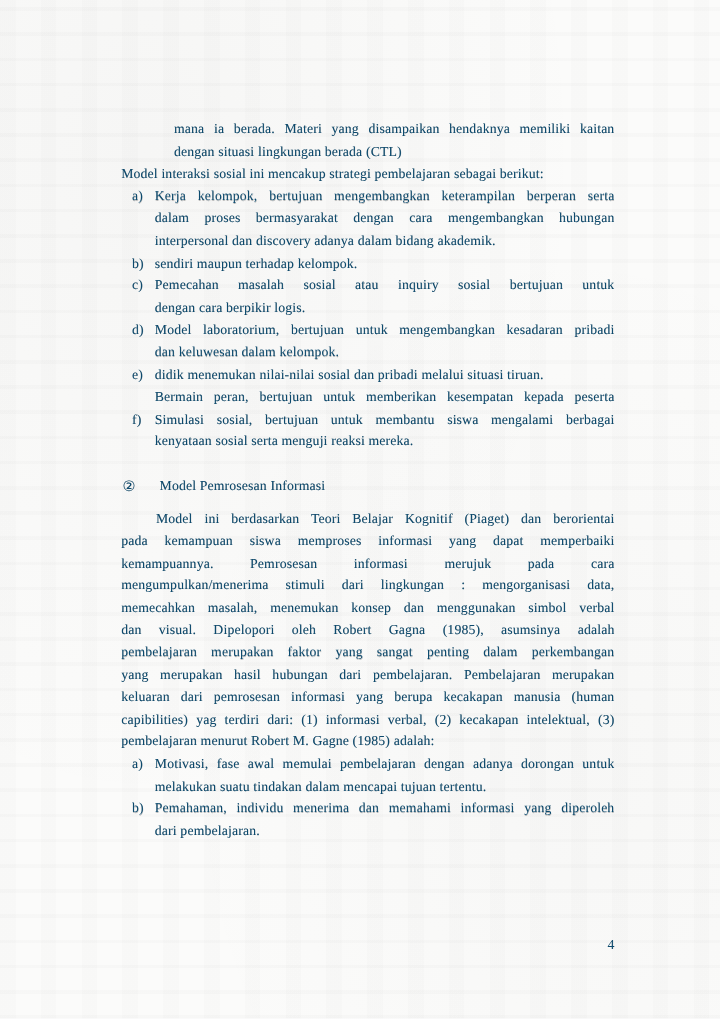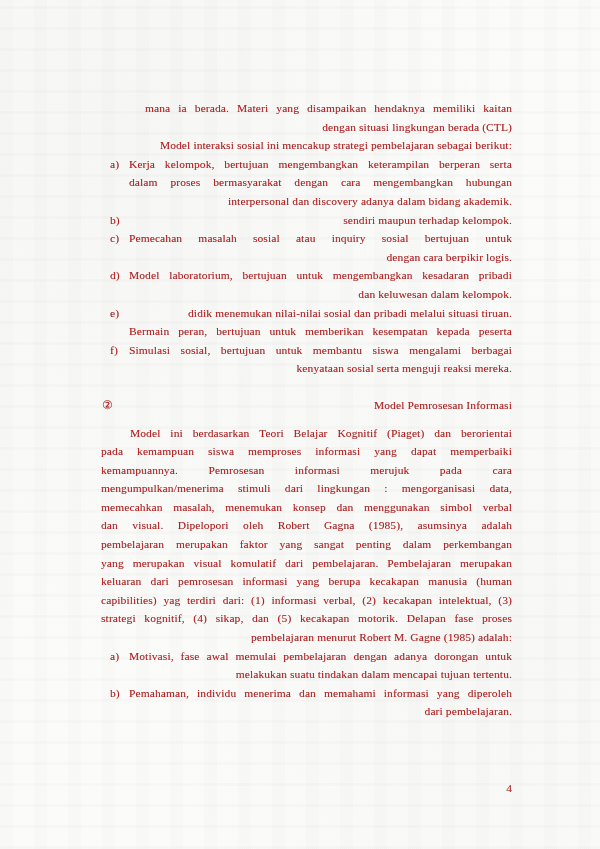--- a/index.html
+++ b/index.html
@@ -6,21 +6,21 @@
   body {
     width: 600px; height: 849px;
     background: #ffffff;
     font-family: "Liberation Serif", "DejaVu Serif", serif;
   }
   .page {
     position: relative;
     width: 600px; height: 849px;
     background: #fbfbfa;
     overflow: hidden;
-    color: #b91c1c;
+    color: #0c4a6e;
   }
   
   .noise {
     position: absolute; inset: 0;
     pointer-events: none;
     background-image:
       repeating-linear-gradient(0deg, rgba(130,130,130,0.030) 0 3px, rgba(0,0,0,0) 3px 21px),
       repeating-linear-gradient(90deg, rgba(130,130,130,0.025) 0 13px, rgba(0,0,0,0) 13px 34px),
       radial-gradient(ellipse at 20% 15%, rgba(90,90,90,0.03), rgba(0,0,0,0) 55%),
       radial-gradient(ellipse at 80% 75%, rgba(90,90,90,0.025), rgba(0,0,0,0) 50%);
@@ -32,21 +32,21 @@
     font-size: 11.4px;
     line-height: 18.6px;
     letter-spacing: 0.15px;
     filter: blur(0.3px);
     text-shadow: 0.2px 0.2px 0.5px rgba(60,60,60,0.35);
   }
   .block { position: relative; }
   .line {
     height: 18.6px;
     overflow: hidden;
-    text-align: right;
+    text-align: left;
   }
   .line.stretch {
     text-align: justify;
     text-align-last: justify;
     text-justify: inter-word;
   }
   .li { padding-left: 28px; }
   .li .marker {
     position: absolute; left: 9px; top: 0;
     height: 18.6px;
@@ -114,24 +114,23 @@
         <div class="line">Model Pemrosesan Informasi</div>
       </div>
       <div class="block para" style="margin-top: 9px;">
         <div class="line stretch" style="text-indent: 29px;">Model ini berdasarkan Teori Belajar Kognitif (Piaget) dan berorientai</div>
         <div class="line stretch">pada kemampuan siswa memproses informasi yang dapat memperbaiki</div>
         <div class="line stretch">kemampuannya. Pemrosesan informasi merujuk pada cara</div>
         <div class="line stretch">mengumpulkan/menerima stimuli dari lingkungan : mengorganisasi data,</div>
         <div class="line stretch">memecahkan masalah, menemukan konsep dan menggunakan simbol verbal</div>
         <div class="line stretch">dan visual. Dipelopori oleh Robert Gagna (1985), asumsinya adalah</div>
         <div class="line stretch">pembelajaran merupakan faktor yang sangat penting dalam perkembangan</div>
-        <div class="line stretch">yang merupakan visual komulatif dari pembelajaran. Pembelajaran merupakan</div>
+        <div class="line stretch">yang merupakan hasil hubungan dari pembelajaran. Pembelajaran merupakan</div>
         <div class="line stretch">keluaran dari pemrosesan informasi yang berupa kecakapan manusia (human</div>
         <div class="line stretch">capibilities) yag terdiri dari: (1) informasi verbal, (2) kecakapan intelektual, (3)</div>
-        <div class="line stretch">strategi kognitif, (4) sikap, dan (5) kecakapan motorik. Delapan fase proses</div>
         <div class="line">pembelajaran menurut Robert M. Gagne (1985) adalah:</div>
       </div>
       <div class="block li">
         <span class="marker">a)</span>
         <div class="line stretch">Motivasi, fase awal memulai pembelajaran dengan adanya dorongan untuk</div>
         <div class="line">melakukan suatu tindakan dalam mencapai tujuan tertentu.</div>
       </div>
       <div class="block li">
         <span class="marker">b)</span>
         <div class="line stretch">Pemahaman, individu menerima dan memahami informasi yang diperoleh</div>

